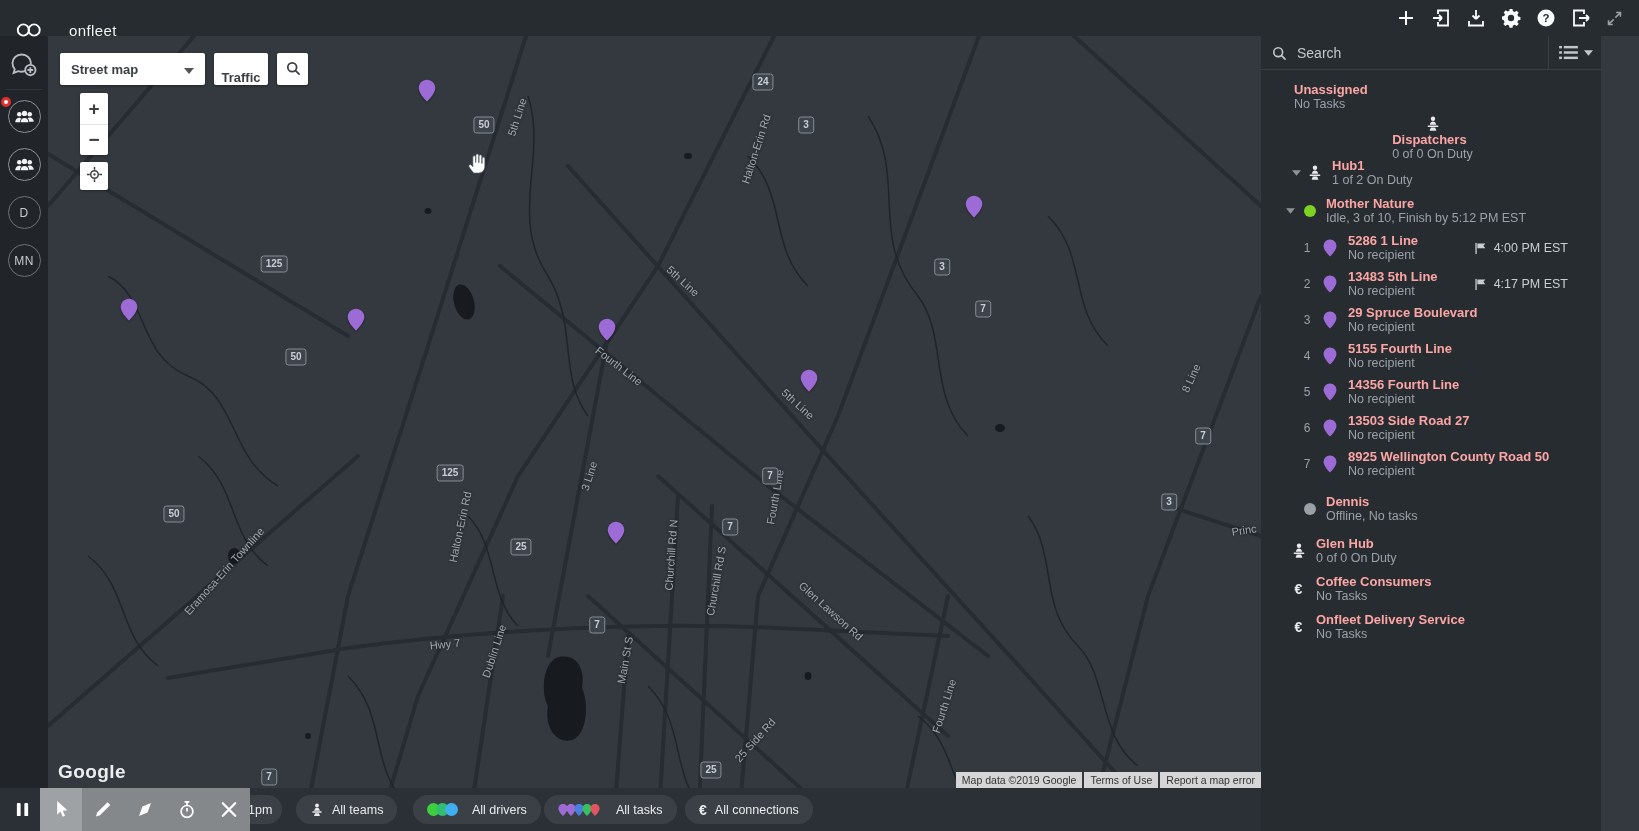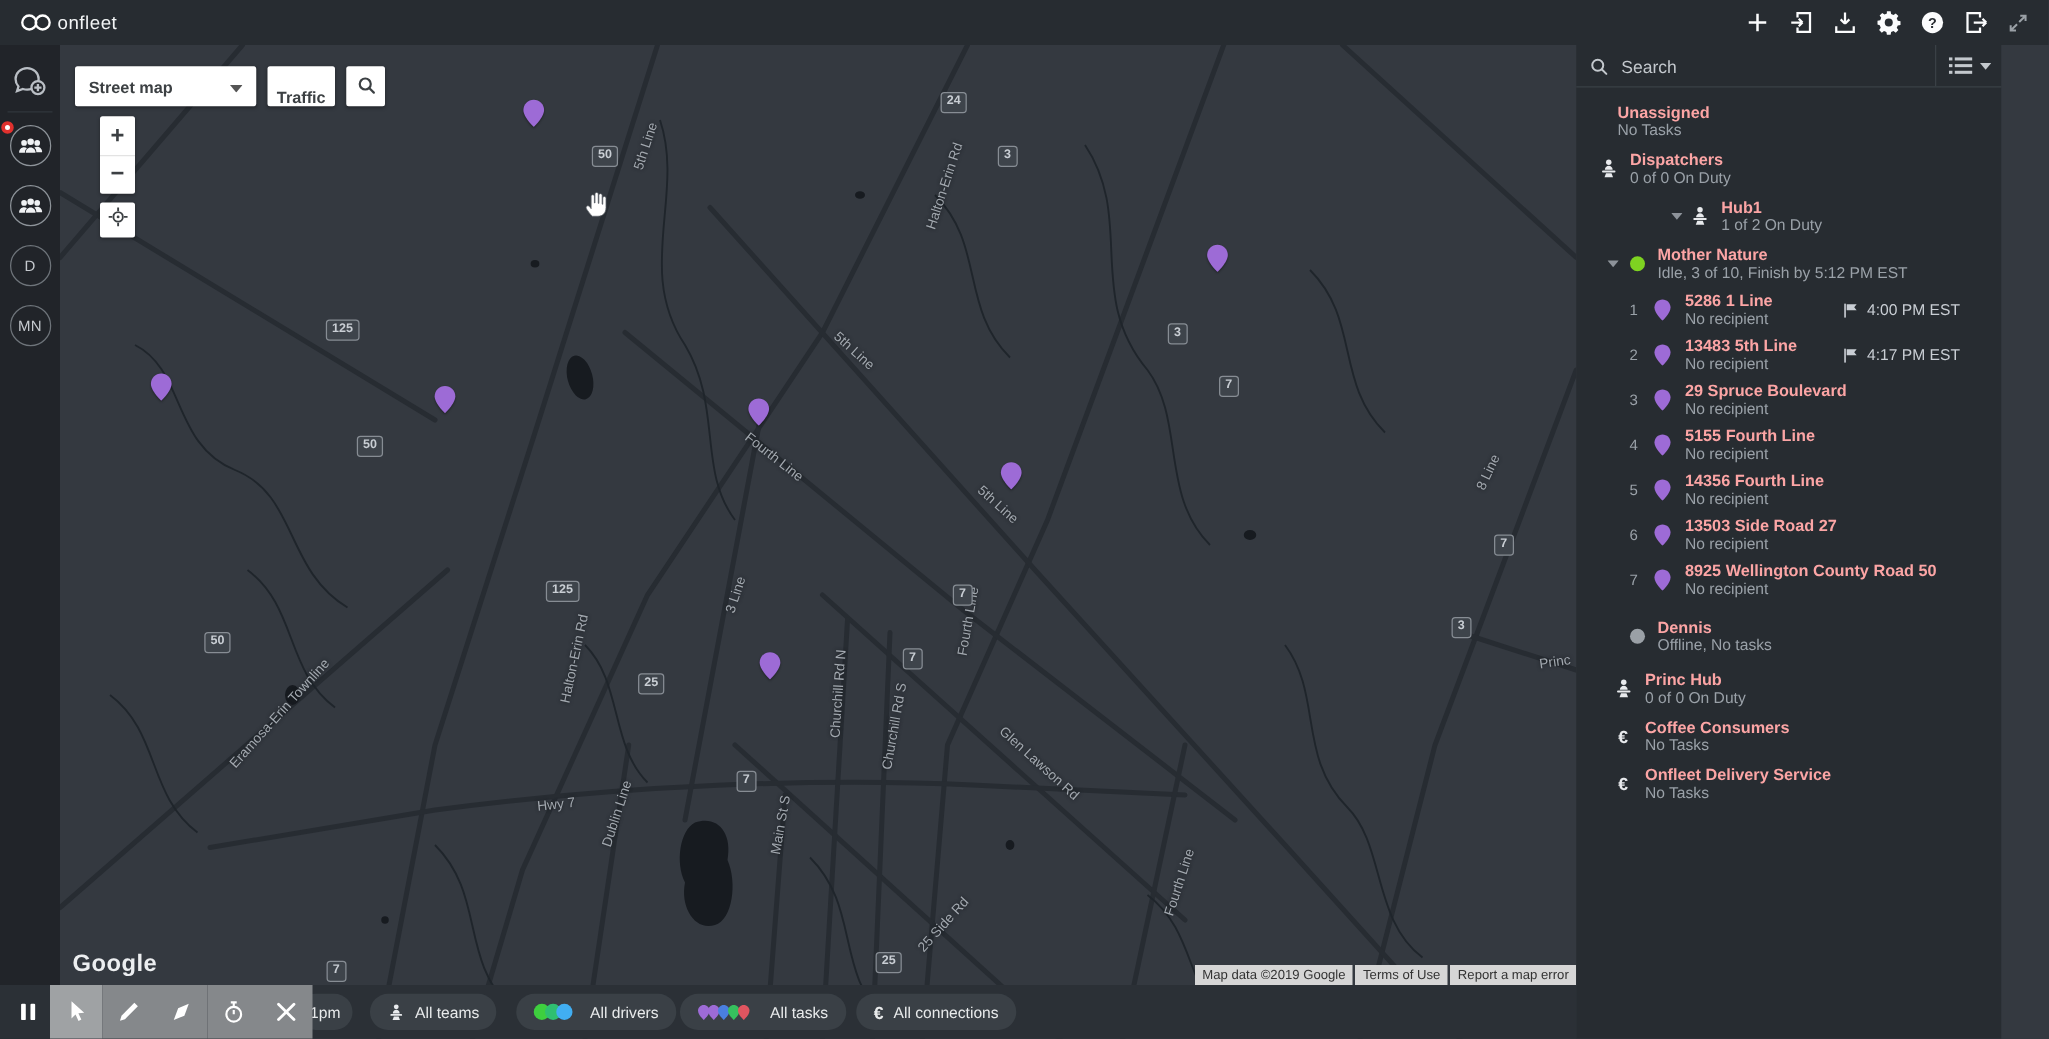--- a/index.html
+++ b/index.html
@@ -1,21 +1,21 @@
 <!DOCTYPE html>
 <html><head>
 <meta charset="utf-8">
 <style>
   * { box-sizing:border-box; margin:0; padding:0; }
   html,body { width:1639px; height:831px; overflow:hidden; }
   body { position:relative; background:#343940; font-family:"Liberation Sans",sans-serif; -webkit-font-smoothing:antialiased; }
 
   
   .topbar { position:absolute; top:0; left:0; width:1639px; height:36px; background:#272c31; z-index:40; }
-  .brand { position:absolute; left:15px; top:0; height:36px; display:flex; align-items:center; gap:3px; color:#fff; }
+  .brand { position:absolute; left:15px; top:12px; height:36px; display:flex; align-items:center; gap:26px; color:#fff; }
   .brand .logo svg { display:block; }
   .brand .brand-name { font-size:15px; letter-spacing:.4px; color:#f2f4f5; }
   .tabs { position:absolute; left:50%; top:0; transform:translateX(-50%); height:36px; display:flex; gap:27px; align-items:stretch; }
   .tab { position:relative; display:flex; align-items:center; padding:0 2px; font-size:13.5px; color:#9aa0a6; cursor:pointer; }
   .tab.active { color:#ffffff; }
   .tab.active::after { content:""; position:absolute; left:-3px; right:-3px; bottom:3px; height:2px; background:#dde1e4; }
   .top-actions { position:absolute; right:16px; top:0; height:36px; display:flex; align-items:center; gap:15px; }
   .top-actions .act { width:20px; height:20px; color:#fbfcfd; cursor:pointer; display:flex; align-items:center; justify-content:center; }
   .top-actions .act.muted { color:#9aa0a6; width:17px; height:17px; }
   .top-actions svg { width:100%; height:100%; display:block; }
@@ -380,38 +380,38 @@
         </svg>
     </span>
   </div>
   <div class="list" id="side-list">
       <div class="srow group" style="padding-left: 33px;">
         <div class="stext">
           <div class="title">Unassigned</div>
           <div class="sub">No Tasks</div>
         </div>
       </div>
-      <div class="srow team" style="padding-left: 3px;">
+      <div class="srow team" style="padding-left: 3px; flex-direction: column;">
         <span class="caret"></span>
         <span style="width:5px"></span>
         <span class="hubico">
           <svg viewBox="0 0 16 16" fill="currentColor">
             <circle cx="8" cy="2.8" r="2.2"></circle>
             <path d="M4.9 8.6c0-1.7 1.4-3.1 3.1-3.1s3.1 1.4 3.1 3.1v.2H4.9z"></path>
             <rect x="2.6" y="9.4" width="10.8" height="1.6" rx="0.8"></rect>
             <path d="M5.8 11.6h4.4l1.2 3.2H4.6z"></path>
           </svg>
         </span>
         <span style="width:9px"></span>
         <div class="stext">
           <div class="title">Dispatchers</div>
           <div class="sub">0 of 0 On Duty</div>
         </div>
       </div>
-      <div class="srow team" style="padding-left: 31px; margin-left: 45px;">
+      <div class="srow team" style="padding-left: 31px;">
         <span class="caret">
           <svg viewBox="0 0 10 6">
             <path d="M0 0h10L5 6z" fill="currentColor"></path>
           </svg>
         </span>
         <span style="width:5px"></span>
         <span class="hubico">
           <svg viewBox="0 0 16 16" fill="currentColor">
             <circle cx="8" cy="2.8" r="2.2"></circle>
             <path d="M4.9 8.6c0-1.7 1.4-3.1 3.1-3.1s3.1 1.4 3.1 3.1v.2H4.9z"></path>
@@ -557,21 +557,21 @@
         <span class="hubico">
           <svg viewBox="0 0 16 16" fill="currentColor">
             <circle cx="8" cy="2.8" r="2.2"></circle>
             <path d="M4.9 8.6c0-1.7 1.4-3.1 3.1-3.1s3.1 1.4 3.1 3.1v.2H4.9z"></path>
             <rect x="2.6" y="9.4" width="10.8" height="1.6" rx="0.8"></rect>
             <path d="M5.8 11.6h4.4l1.2 3.2H4.6z"></path>
           </svg>
         </span>
         <span style="width:9px"></span>
         <div class="stext">
-          <div class="title">Princ Hub</div>
+          <div class="title">Glen Hub</div>
           <div class="sub">0 of 0 On Duty</div>
         </div>
       </div>
       <div class="srow connection" style="padding-left: 15px;">
         <span class="caret"></span>
         <span style="width:5px"></span>
         <span class="conico">€</span>
         <span style="width:10px"></span>
         <div class="stext">
           <div class="title">Coffee Consumers</div>

